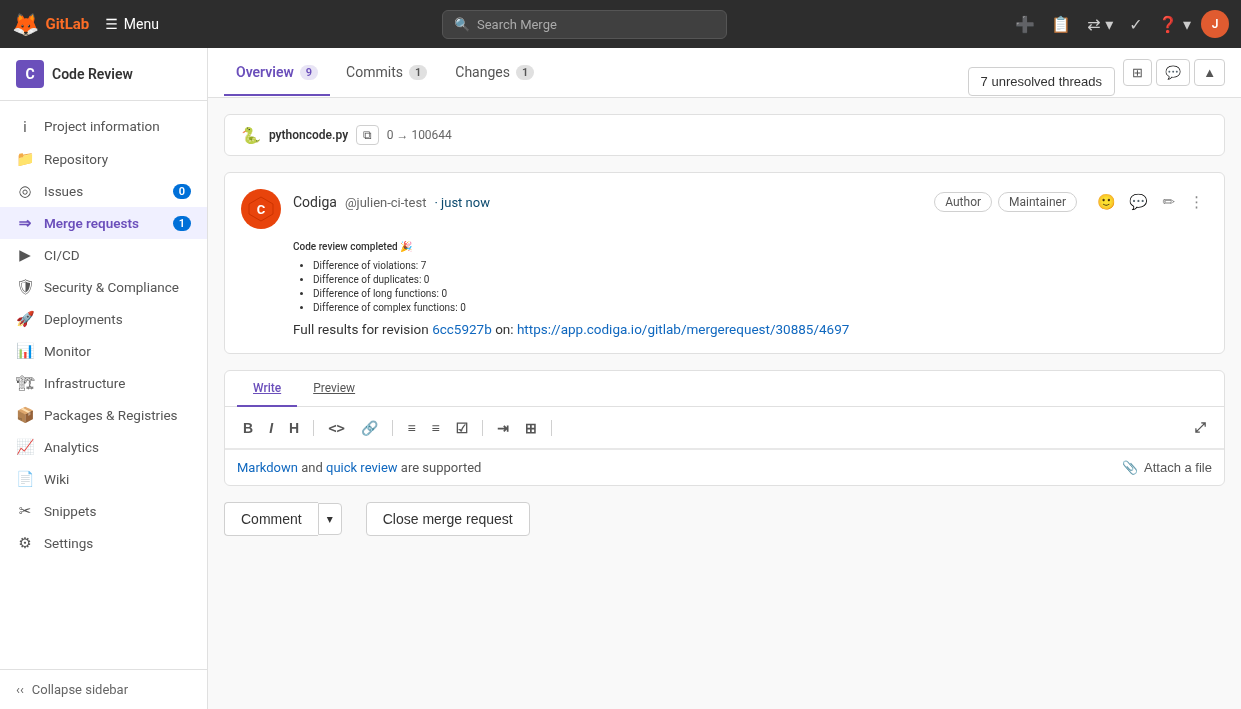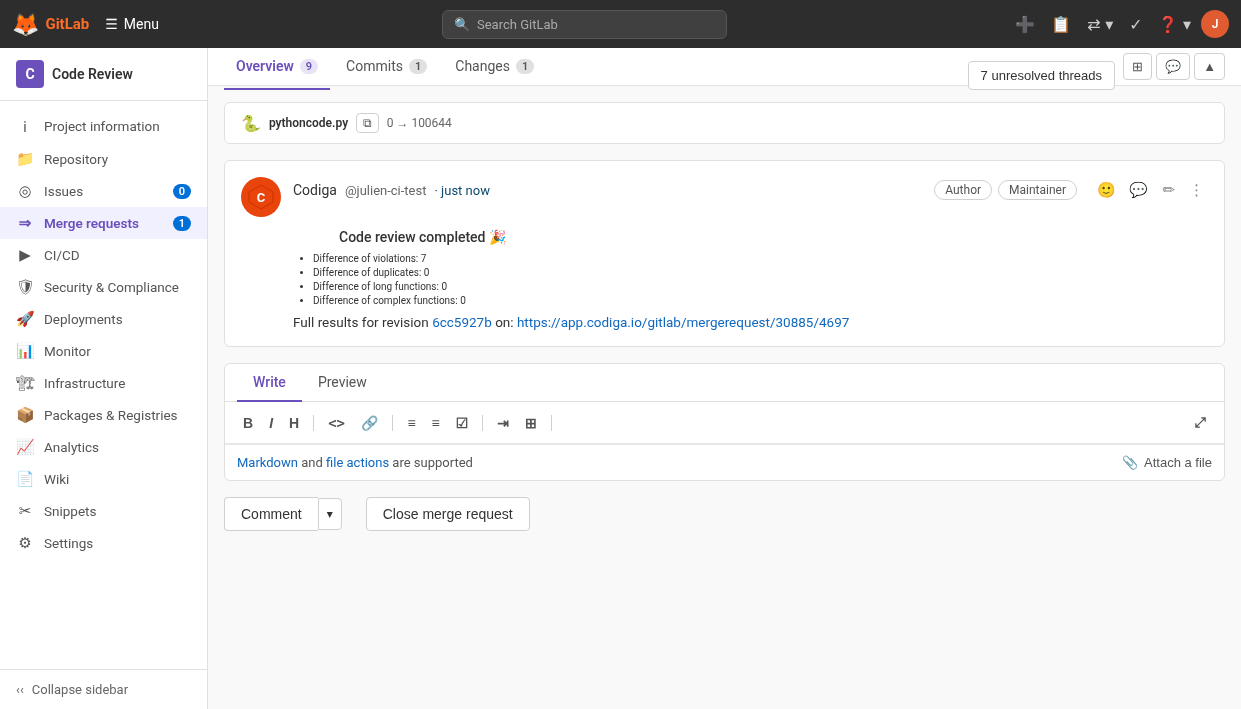--- a/index.html
+++ b/index.html
@@ -28,21 +28,21 @@
     .sidebar-item { display: flex; align-items: center; gap: 10px; padding: 7px 16px; cursor: pointer; color: #555; font-size: 13.5px; border-radius: 0; position: relative; }
     .sidebar-item.active { background: #f0f0ff; color: #6b4fbb; font-weight: 600; }
     .sidebar-item .icon { font-size: 15px; width: 18px; text-align: center; flex-shrink: 0; }
     .sidebar-badge { background: #0070d8; color: white; border-radius: 10px; font-size: 11px; font-weight: 600; padding: 1px 6px; margin-left: auto; }
     .sidebar-footer { padding: 12px 16px; border-top: 1px solid #e0e0e0; cursor: pointer; color: #666; font-size: 13px; display: flex; align-items: center; gap: 8px; }
 
     
     .content { flex: 1; overflow-y: auto; background: #f9f9f9; }
 
     
-    .tabs-bar { background: #fff; border-bottom: 1px solid #e0e0e0; display: flex; align-items: center; padding: 0 16px; height: 38px; gap: 4px; position: sticky; top: 0; z-index: 10; }
+    .tabs-bar { background: #fff; border-bottom: 1px solid #e0e0e0; display: flex; align-items: center; padding: 0 16px; height: 50px; gap: 4px; position: sticky; top: 0; z-index: 10; }
     .tab { display: flex; align-items: center; gap: 6px; padding: 14px 12px; cursor: pointer; color: #555; font-size: 14px; border-bottom: 2px solid transparent; margin-bottom: -1px; }
     .tab.active { color: #6b4fbb; border-bottom-color: #6b4fbb; font-weight: 600; }
     .tab-count { background: #e0e0e0; border-radius: 10px; font-size: 11px; padding: 1px 6px; font-weight: 600; }
     .tab.active .tab-count { background: #e8e4f5; color: #6b4fbb; }
     .tabs-spacer { flex: 1; }
     .unresolved-btn { display: flex; align-items: flex-start; gap: 6px; background: white; border: 1px solid #d0d0d0; border-radius: 4px; padding: 6px 12px; cursor: pointer; font-size: 13px; color: #333; margin-top: 17px; }
     .tab-actions { display: flex; gap: 4px; margin-left: 4px; }
     .tab-action-btn { background: none; border: 1px solid #d0d0d0; border-radius: 4px; padding: 5px 8px; cursor: pointer; color: #555; font-size: 13px; display: flex; align-items: center; }
 
     
@@ -62,31 +62,31 @@
     .comment-meta { flex: 1; }
     .comment-author-row { display: flex; align-items: center; gap: 8px; flex-wrap: wrap; }
     .comment-author { font-weight: 400; font-size: 14px; color: #333; }
     .comment-handle { color: #666; font-size: 13px; }
     .comment-time { color: #0c4a6e; font-size: 13px; }
     .comment-badges { display: flex; gap: 6px; margin-left: auto; align-items: center; padding-left: 44px; }
     .badge { border: 1px solid #d0d0d0; border-radius: 20px; padding: 2px 10px; font-size: 12px; color: #555; }
     .comment-actions { display: flex; gap: 6px; align-items: center; margin-left: 8px; }
     .comment-action-btn { background: none; border: none; cursor: pointer; color: #888; font-size: 15px; padding: 4px; border-radius: 4px; }
     .comment-body { padding-left: 52px; }
-    .comment-title { font-size: 14px; font-weight: 500; margin-bottom: 8px; margin-left: 46px; }
+    .comment-title { font-size: 10px; font-weight: 500; margin-bottom: 8px; }
     .comment-findings { font-size: 13.5px; margin-bottom: 8px; }
     .findings-link { color: #1068bf; text-decoration: none; }
     .bullet-list { margin: 4px 0 8px 20px; }
     .bullet-list li { font-size: 10px; margin-bottom: 3px; color: #333; }
     .full-results { font-size: 13.5px; }
 
     
     .editor-card { background: white; border: 1px solid #e0e0e0; border-radius: 6px; margin-bottom: 16px; }
     .editor-tabs { display: flex; border-bottom: 1px solid #e0e0e0; padding: 0 12px; }
-    .editor-tab { padding: 10px 16px; cursor: pointer; font-size: 14px; color: #555; border-bottom: 2px solid transparent; margin-bottom: -1px; }
+    .editor-tab { padding: 10px 16px; cursor: pointer; font-size: 12px; color: #555; border-bottom: 2px solid transparent; margin-bottom: -1px; text-decoration: underline; }
     .editor-tab.active { color: #6b4fbb; border-bottom-color: #6b4fbb; font-weight: 500; }
     .editor-toolbar { display: flex; align-items: center; gap: 4px; padding: 8px 12px; border-bottom: 1px solid #e8e8e8; }
     .toolbar-btn { background: none; border: none; cursor: pointer; padding: 4px 6px; border-radius: 3px; color: #555; font-size: 14px; font-weight: 600; }
     .toolbar-sep { width: 1px; height: 16px; background: #d0d0d0; margin: 0 4px; }
     .editor-textarea { width: 100%; min-height: 100px; border: none; padding: 12px; font-size: 14px; color: #555; resize: vertical; font-family: inherit; outline: none; }
     .editor-footer { display: flex; align-items: center; justify-content: space-between; padding: 10px 12px; border-top: 1px solid #e8e8e8; font-size: 13px; color: #555; }
     .footer-links a { color: #1068bf; text-decoration: none; }
     .attach-btn { display: flex; align-items: center; gap: 6px; cursor: pointer; color: #555; background: none; border: none; font-size: 13px; }
 
     
@@ -104,21 +104,21 @@
     <span class="gitlab-fox">🦊</span>
     <span>GitLab</span>
   </div>
   <div class="nav-menu-btn">
     <span>☰</span>
     <span>Menu</span>
   </div>
   <div class="nav-spacer"></div>
   <div class="nav-search">
     <span>🔍</span>
-    <span style="color:#aaa;">Search GitLab</span>
+    <span style="color:#aaa;">Search Merge</span>
   </div>
   <div class="nav-spacer"></div>
   <div class="nav-icons">
     <button class="nav-icon-btn">➕</button>
     <button class="nav-icon-btn">📋</button>
     <button class="nav-icon-btn">⇄ ▾</button>
     <button class="nav-icon-btn">✓</button>
     <button class="nav-icon-btn">❓ ▾</button>
     <div class="nav-avatar">J</div>
   </div>
@@ -299,21 +299,21 @@
           <div class="toolbar-sep"></div>
           <button class="toolbar-btn">⇥</button>
           <button class="toolbar-btn">⊞</button>
           <div class="toolbar-sep"></div>
           <button class="toolbar-btn" style="margin-left:auto;">⤢</button>
         </div>
         <div class="editor-footer">
           <div class="footer-links">
             <a href="#">Markdown</a>
             <span> and </span>
-            <a href="#">file actions</a>
+            <a href="#">quick review</a>
             <span> are supported</span>
           </div>
           <button class="attach-btn">
             <span>📎</span>
             <span>Attach a file</span>
           </button>
         </div>
       </div>
 
       <div class="bottom-actions">

